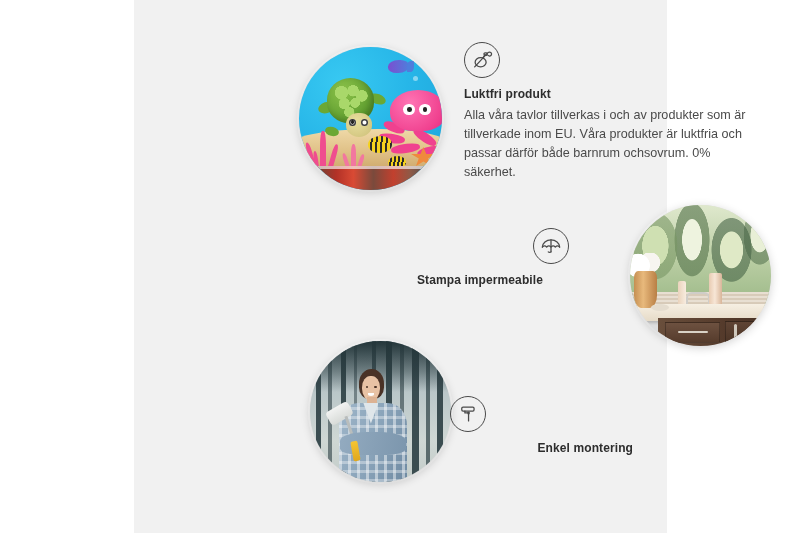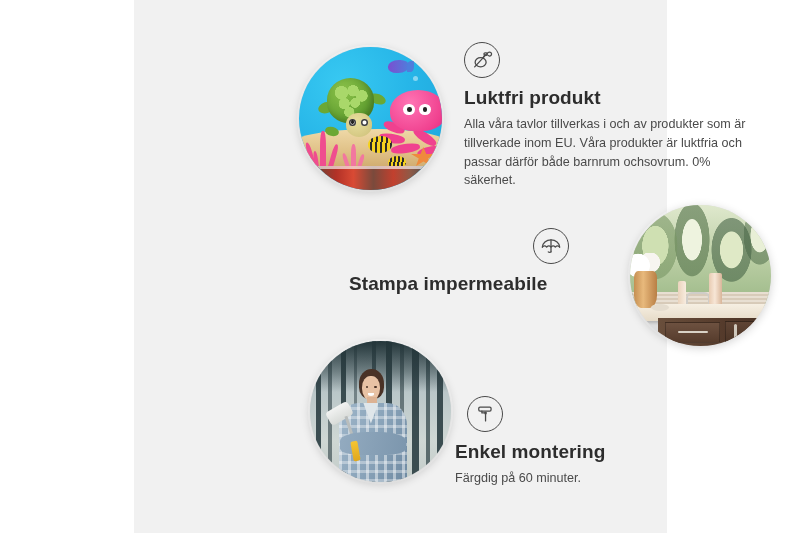--- a/index.html
+++ b/index.html
@@ -298,30 +298,30 @@
     background:#b9bdbc;transform:rotate(12deg);
   }
   .w-tool{
     position:absolute;left:20%;top:64%;width:9%;height:18%;
     background:linear-gradient(#f5c534,#e0a71c);border-radius:2px;transform:rotate(-10deg);
   }
 
   
   .feature{position:absolute;}
   .feat-title{
-    color:#2d2d2d;font-size:19px;font-weight:700;letter-spacing:.1px;
+    color:#2d2d2d;font-size:12px;font-weight:700;letter-spacing:.1px;
     margin:0 0 5px 0;line-height:1.2;
   }
   .feat-desc{
     color:#4a4a4a;font-size:12.6px;line-height:1.5;margin:0;
   }
 
   #feature-odor{left:330px;top:42px;width:290px;text-align:left;}
-  #feature-water{left:215px;top:228px;width:262px;}
-  #feature-mount{left:321px;top:396px;width:195px;text-align:left;}
+  #feature-water{left:215px;top:228px;width:262px;text-align:center;}
+  #feature-mount{left:304px;top:396px;width:195px;text-align:right;}
 
   .icon-circle{
     width:34px;height:34px;border-radius:50%;
     border:1.6px solid #4a4a4a;
     display:flex;align-items:center;justify-content:center;
     margin-bottom:9px;
   }
   #feature-odor .icon-circle{margin-left:0;}
   #feature-water .icon-wrap{display:flex;justify-content:flex-end;padding-right:42px;}
   #feature-mount .icon-wrap{display:flex;justify-content:flex-start;padding-left:12px;}
@@ -474,17 +474,16 @@
         <div class="icon-circle">
           <svg width="22" height="22" viewBox="0 0 24 24" fill="none" stroke="#4a4a4a" stroke-width="1.4" stroke-linecap="round" stroke-linejoin="round">
             <rect x="5.2" y="4.4" width="13.4" height="4.4" rx="1.4"></rect>
             <path d="M8.6 8.8 V10.8 H12.1"></path>
             <path d="M12.1 10.2 h1.1 v1.4 h-1.1 z"></path>
             <path d="M12.6 11.6 V19.6"></path>
           </svg>
         </div>
       </div>
       <h3 class="feat-title">Enkel montering</h3>
-      <p class="feat-desc">Färgdig på 60 minuter.</p>
     </div>
 
   </div>
 </div>
 
 </body></html>

